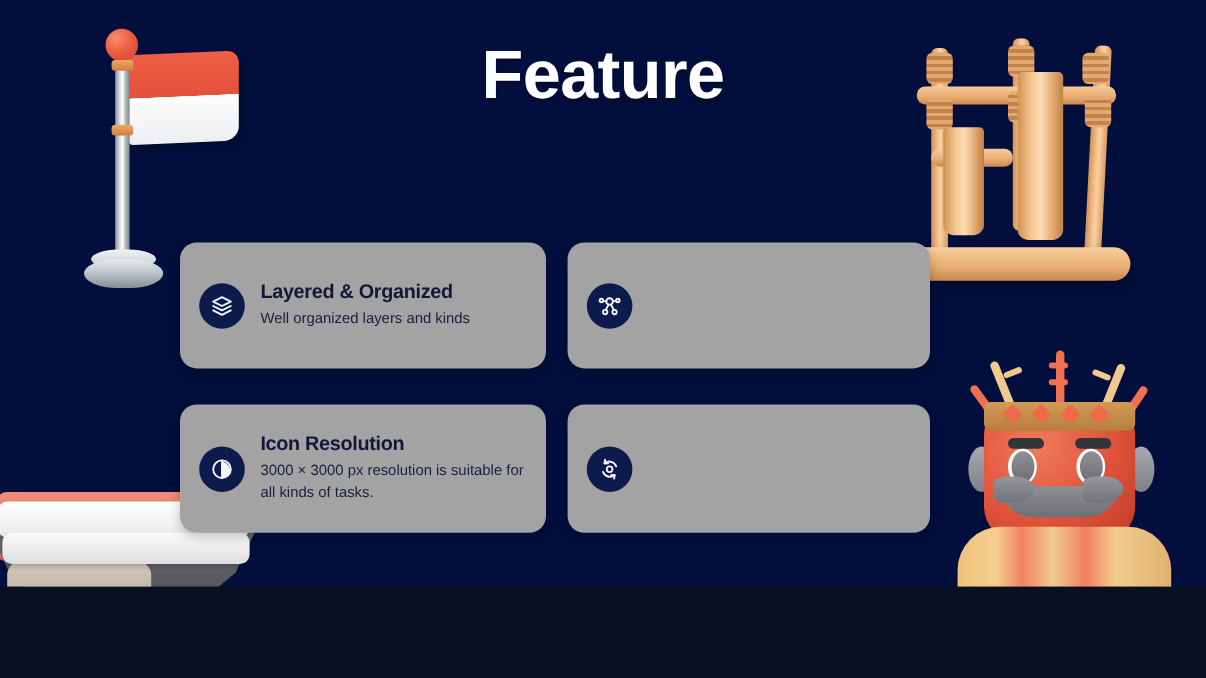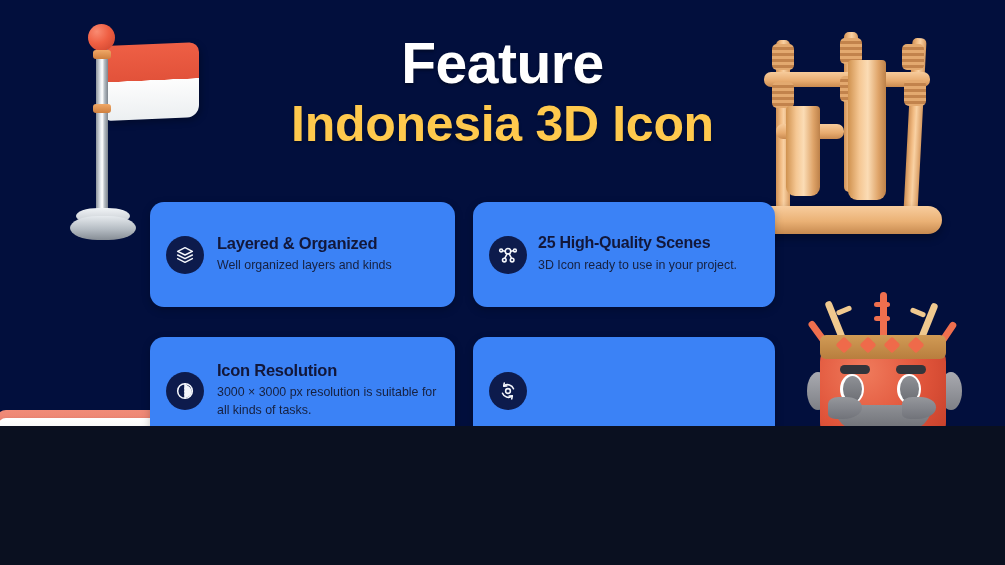--- a/index.html
+++ b/index.html
@@ -3,21 +3,21 @@
 <meta charset="utf-8">
 <style>
   html, body {
     margin: 0;
     padding: 0;
     background: #0a1020;
   }
   #stage {
     position: relative;
     width: 1005px;
-    height: 426px;
+    height: 489px;
     overflow: hidden;
     background: #020f3d;
     font-family: "Liberation Sans", sans-serif;
   }
 
   
   .title-block {
     position: absolute;
     left: 0;
     top: 34px;
@@ -54,21 +54,21 @@
     top: 202px;
     width: 625px;
     display: grid;
     grid-template-columns: 305px 302px;
     grid-template-rows: 105px 107px;
     column-gap: 18px;
     row-gap: 30px;
     z-index: 5;
   }
   .card {
-    background: #3b82f6;
+    background: #a3a3a3;
     border-radius: 14px;
     display: flex;
     align-items: center;
     padding: 0 14px 0 16px;
     box-sizing: border-box;
     box-shadow: 0 3px 9px rgba(0,0,0,0.22);
   }
   .card-icon {
     flex: 0 0 auto;
     width: 38px;
@@ -225,21 +225,20 @@
     <div class="ak-coil" style="left:92px; top:62px;"></div>
     <div class="ak-coil" style="left:154px; top:30px;"></div>
     <div class="ak-coil" style="left:156px; top:66px;"></div>
     <div class="ak-pipe" style="left:38px;  top:92px;  width:34px; height:90px;"></div>
     <div class="ak-pipe" style="left:100px; top:46px;  width:38px; height:140px;"></div>
     <div class="ak-base"></div>
   </div>
 
   <div class="title-block">
     <div class="title-main">Feature</div>
-    <div class="title-sub">Indonesia 3D Icon</div>
   </div>
 
   <div class="cards">
 
     <div class="card card-1">
       <div class="card-icon">
         <svg width="22" height="22" viewBox="0 0 24 24">
           <path class="glyph" d="M12 4 L20 8 L12 12 L4 8 Z"></path>
           <path class="glyph" d="M4 12 L12 16 L20 12"></path>
           <path class="glyph" d="M4 16 L12 20 L20 16"></path>
@@ -254,24 +253,20 @@
     <div class="card card-2">
       <div class="card-icon">
         <svg width="22" height="22" viewBox="0 0 24 24">
           <circle class="glyph" cx="12" cy="8" r="3"></circle>
           <circle class="glyph" cx="4.5" cy="7" r="1.6"></circle>
           <circle class="glyph" cx="19.5" cy="7" r="1.6"></circle>
           <circle class="glyph" cx="8" cy="17.5" r="2"></circle>
           <circle class="glyph" cx="16.5" cy="17.5" r="2"></circle>
           <path class="glyph" d="M6.1 7.3 L9 7.8 M15 7.8 L17.9 7.3 M11 10.7 L8.6 15.5 M13.2 10.6 L15.8 15.5"></path>
         </svg>
-      </div>
-      <div class="card-text">
-        <div class="card-title">25 High-Quality Scenes</div>
-        <div class="card-desc">3D Icon ready to use in your project.</div>
       </div>
     </div>
 
     <div class="card card-3">
       <div class="card-icon">
         <svg width="22" height="22" viewBox="0 0 24 24">
           <circle class="glyph" cx="12" cy="12" r="8"></circle>
           <path class="glyph" d="M12 4 L12 20"></path>
           <path class="glyph-f" d="M12 4.6 C16 6 19 8.8 19.3 12.4 C19.6 16 16.4 19.2 12 19.4 Z"></path>
           <path class="glyph" d="M12 9 L16.5 9 M12 12.6 L18 12.6 M12 16 L15.6 16"></path>

